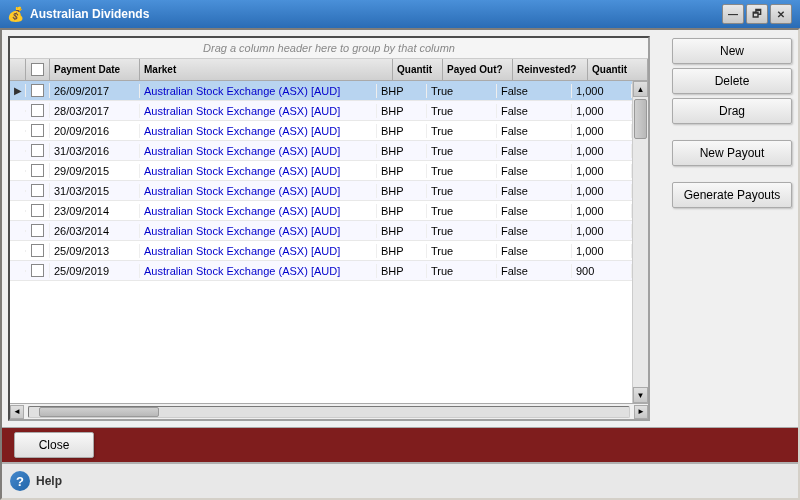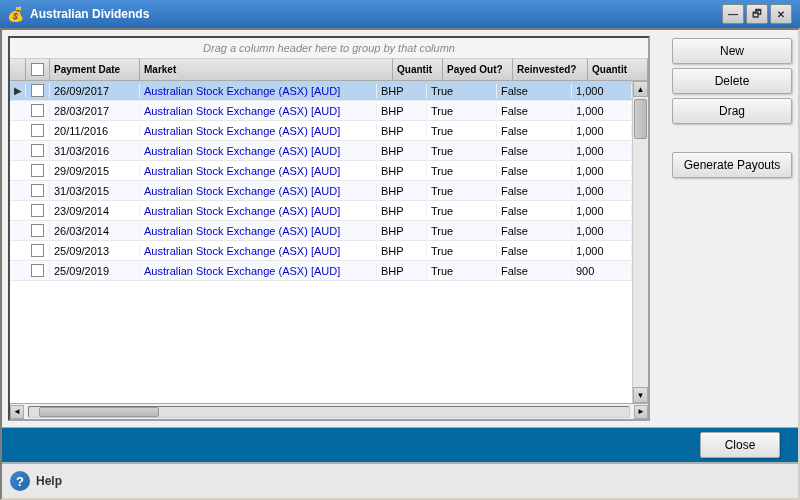--- a/index.html
+++ b/index.html
@@ -198,24 +198,24 @@
       align-items: center;
       justify-content: center;
       box-shadow: 1px 1px 2px rgba(0,0,0,0.2);
     }
 
     .btn-spacer { height: 8px; }
 
     
     .bottom-bar {
       border-top: 1px solid #aaa;
-      padding: 4px 18px;
-      display: flex;
-      justify-content: flex-end;
-      background: #0369a1;
+      padding: 4px 12px;
+      display: flex;
+      justify-content: flex-start;
+      background: #7f1d1d;
     }
 
     
     .help-bar {
       background: #e8e8e8;
       border-top: 2px solid #b0b0b0;
       height: 36px;
       display: flex;
       align-items: center;
       padding: 0 8px;
@@ -358,21 +358,21 @@
       <div class="grid-cell col-reinvest">False</div>
       <div class="grid-cell col-quantity">1,000</div>
     </div>
             <div class="grid-row">
       <div class="grid-cell col-indicator">
         <span class="row-indicator"></span>
       </div>
       <div class="grid-cell col-checkbox">
         <span class="cb"></span>
       </div>
-      <div class="grid-cell col-date">20/11/2016</div>
+      <div class="grid-cell col-date">20/09/2016</div>
       <div class="grid-cell col-market market-cell">Australian Stock Exchange (ASX) [AUD]</div>
       <div class="grid-cell col-ticker">BHP</div>
       <div class="grid-cell col-payout">True</div>
       <div class="grid-cell col-reinvest">False</div>
       <div class="grid-cell col-quantity">1,000</div>
     </div>
             <div class="grid-row">
       <div class="grid-cell col-indicator">
         <span class="row-indicator"></span>
       </div>
@@ -488,20 +488,21 @@
         <div style="width:14px;height:14px;background:linear-gradient(to bottom,#e0e0e0,#c8c8c8);border:1px solid #aaa;display:flex;align-items:center;justify-content:center;font-size:8px;cursor:pointer;">►</div>
       </div>
 
     </div>
 
     <div class="button-panel">
       <button class="action-btn">New</button>
       <button class="action-btn">Delete</button>
       <button class="action-btn">Drag</button>
       <div class="btn-spacer"></div>
+      <button class="action-btn">New Payout</button>
       <div class="btn-spacer"></div>
       <button class="action-btn">Generate Payouts</button>
     </div>
 
   </div>
 
   <div class="bottom-bar">
     <button class="action-btn" style="width:80px;">Close</button>
   </div>
 

